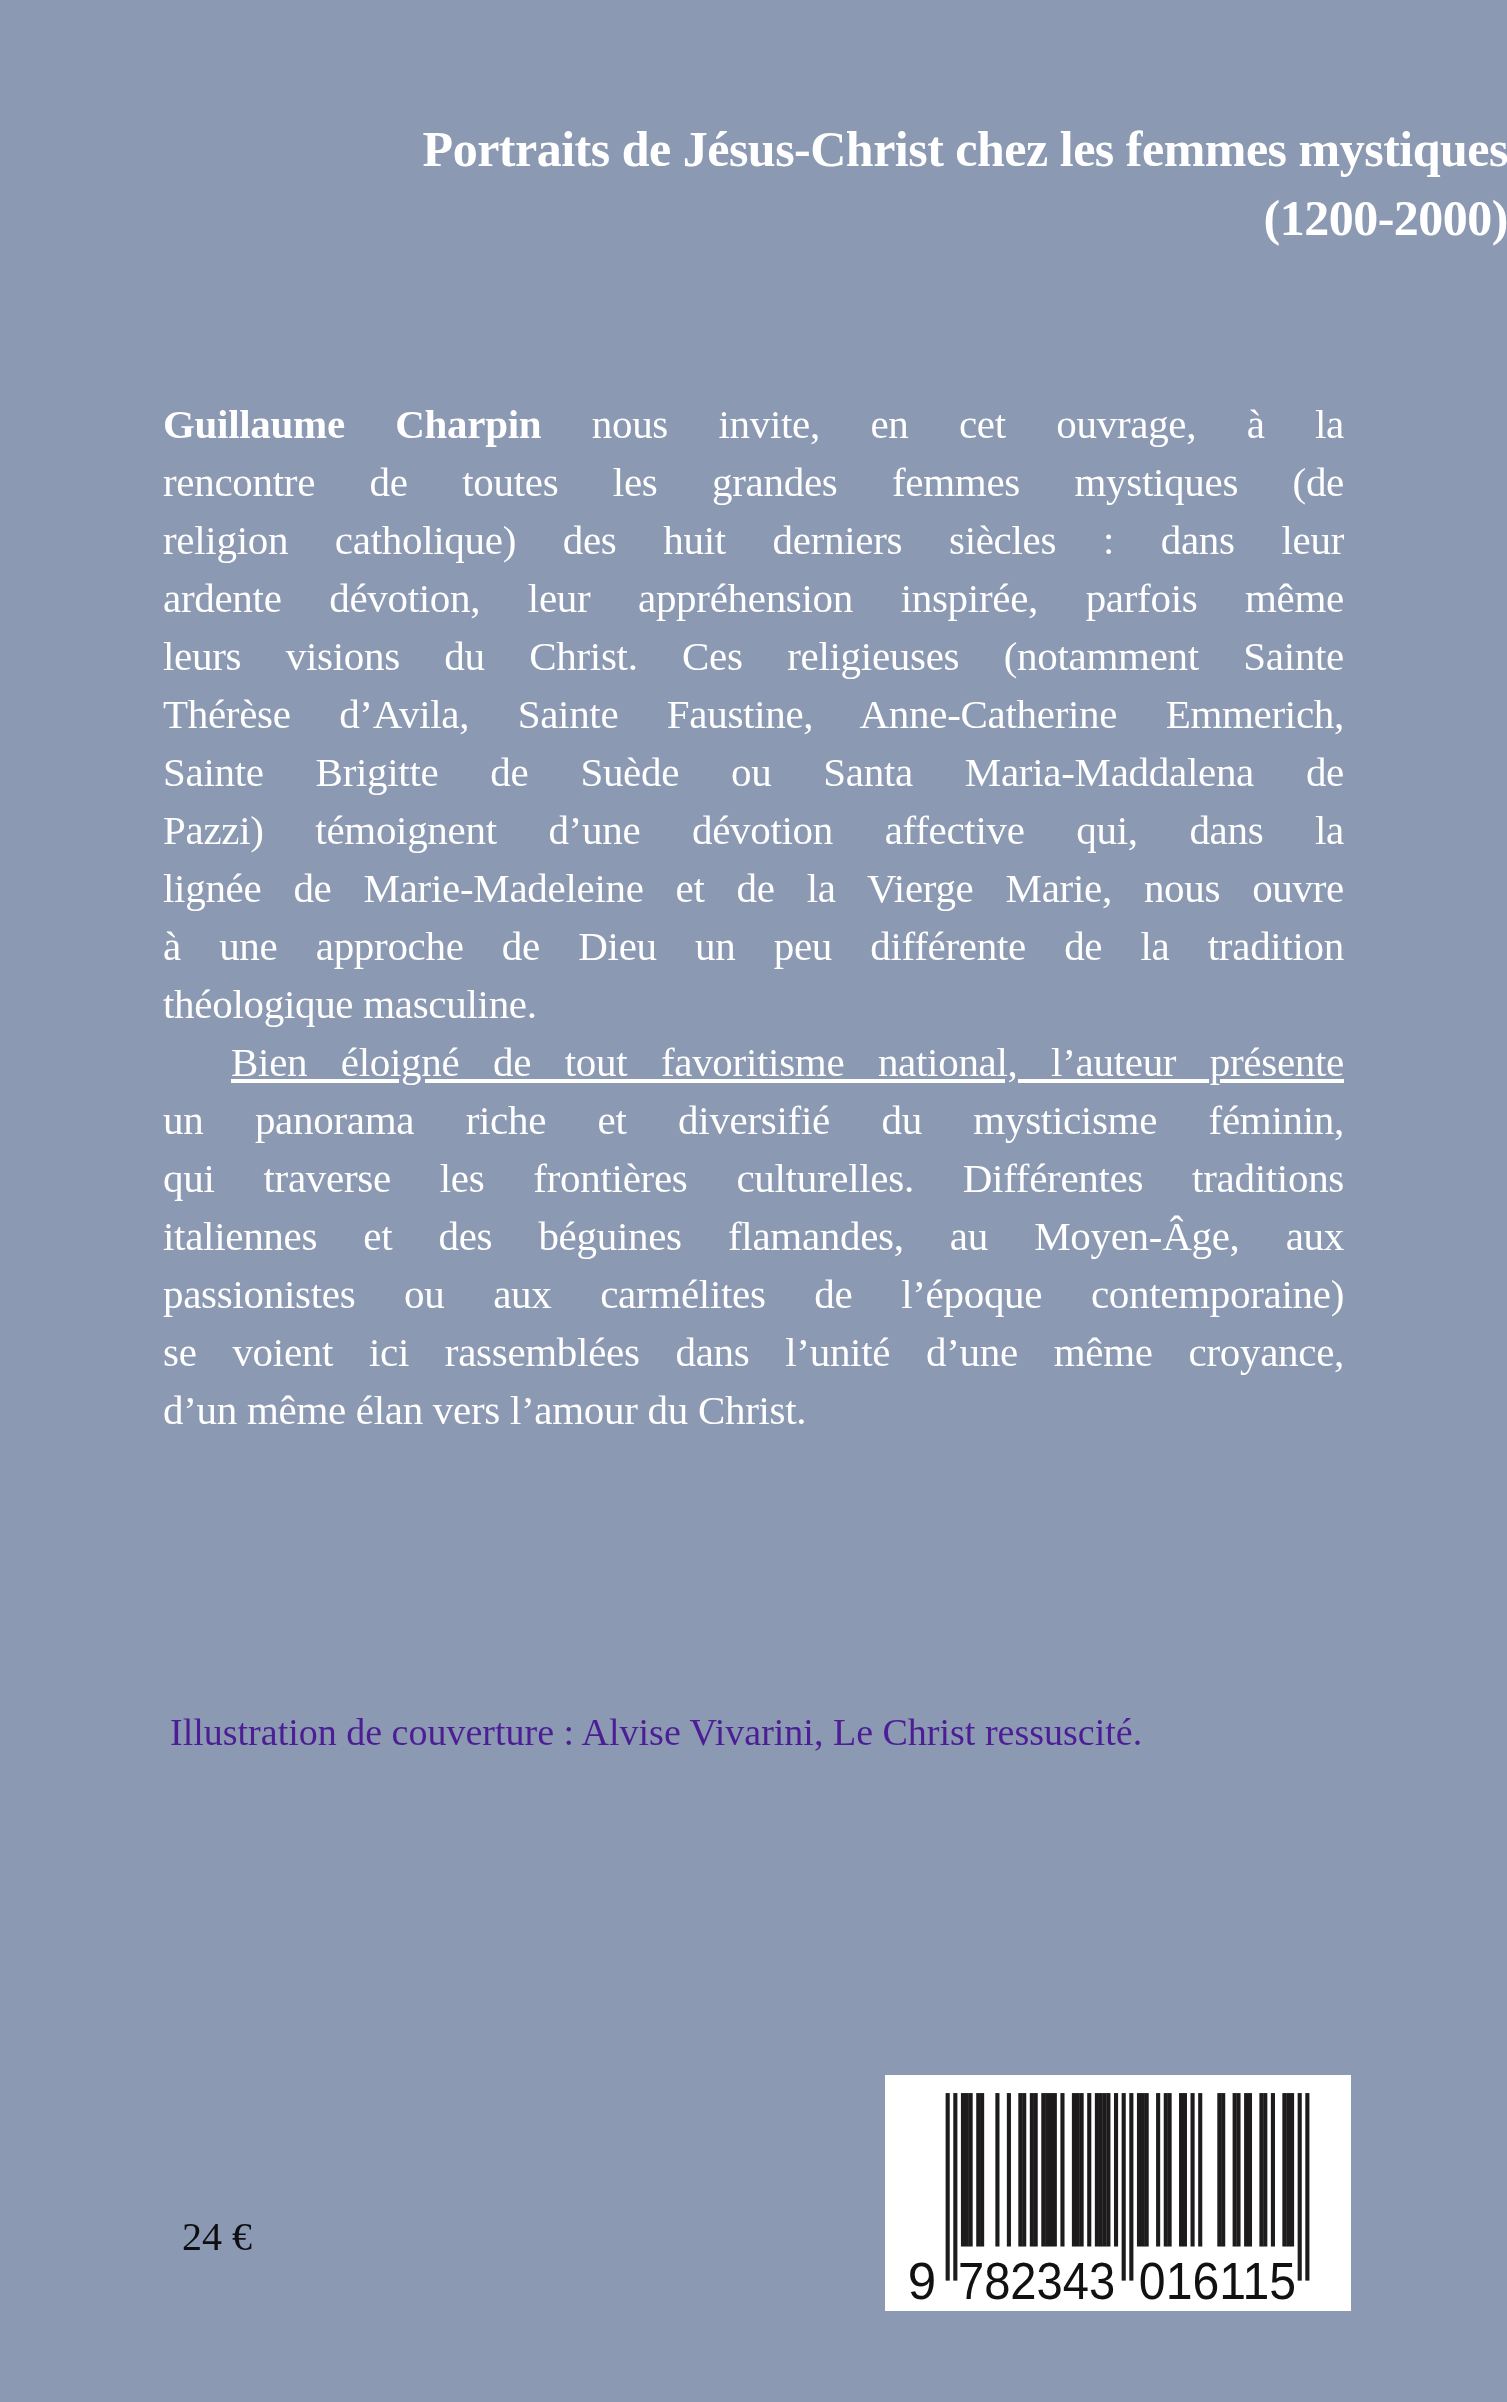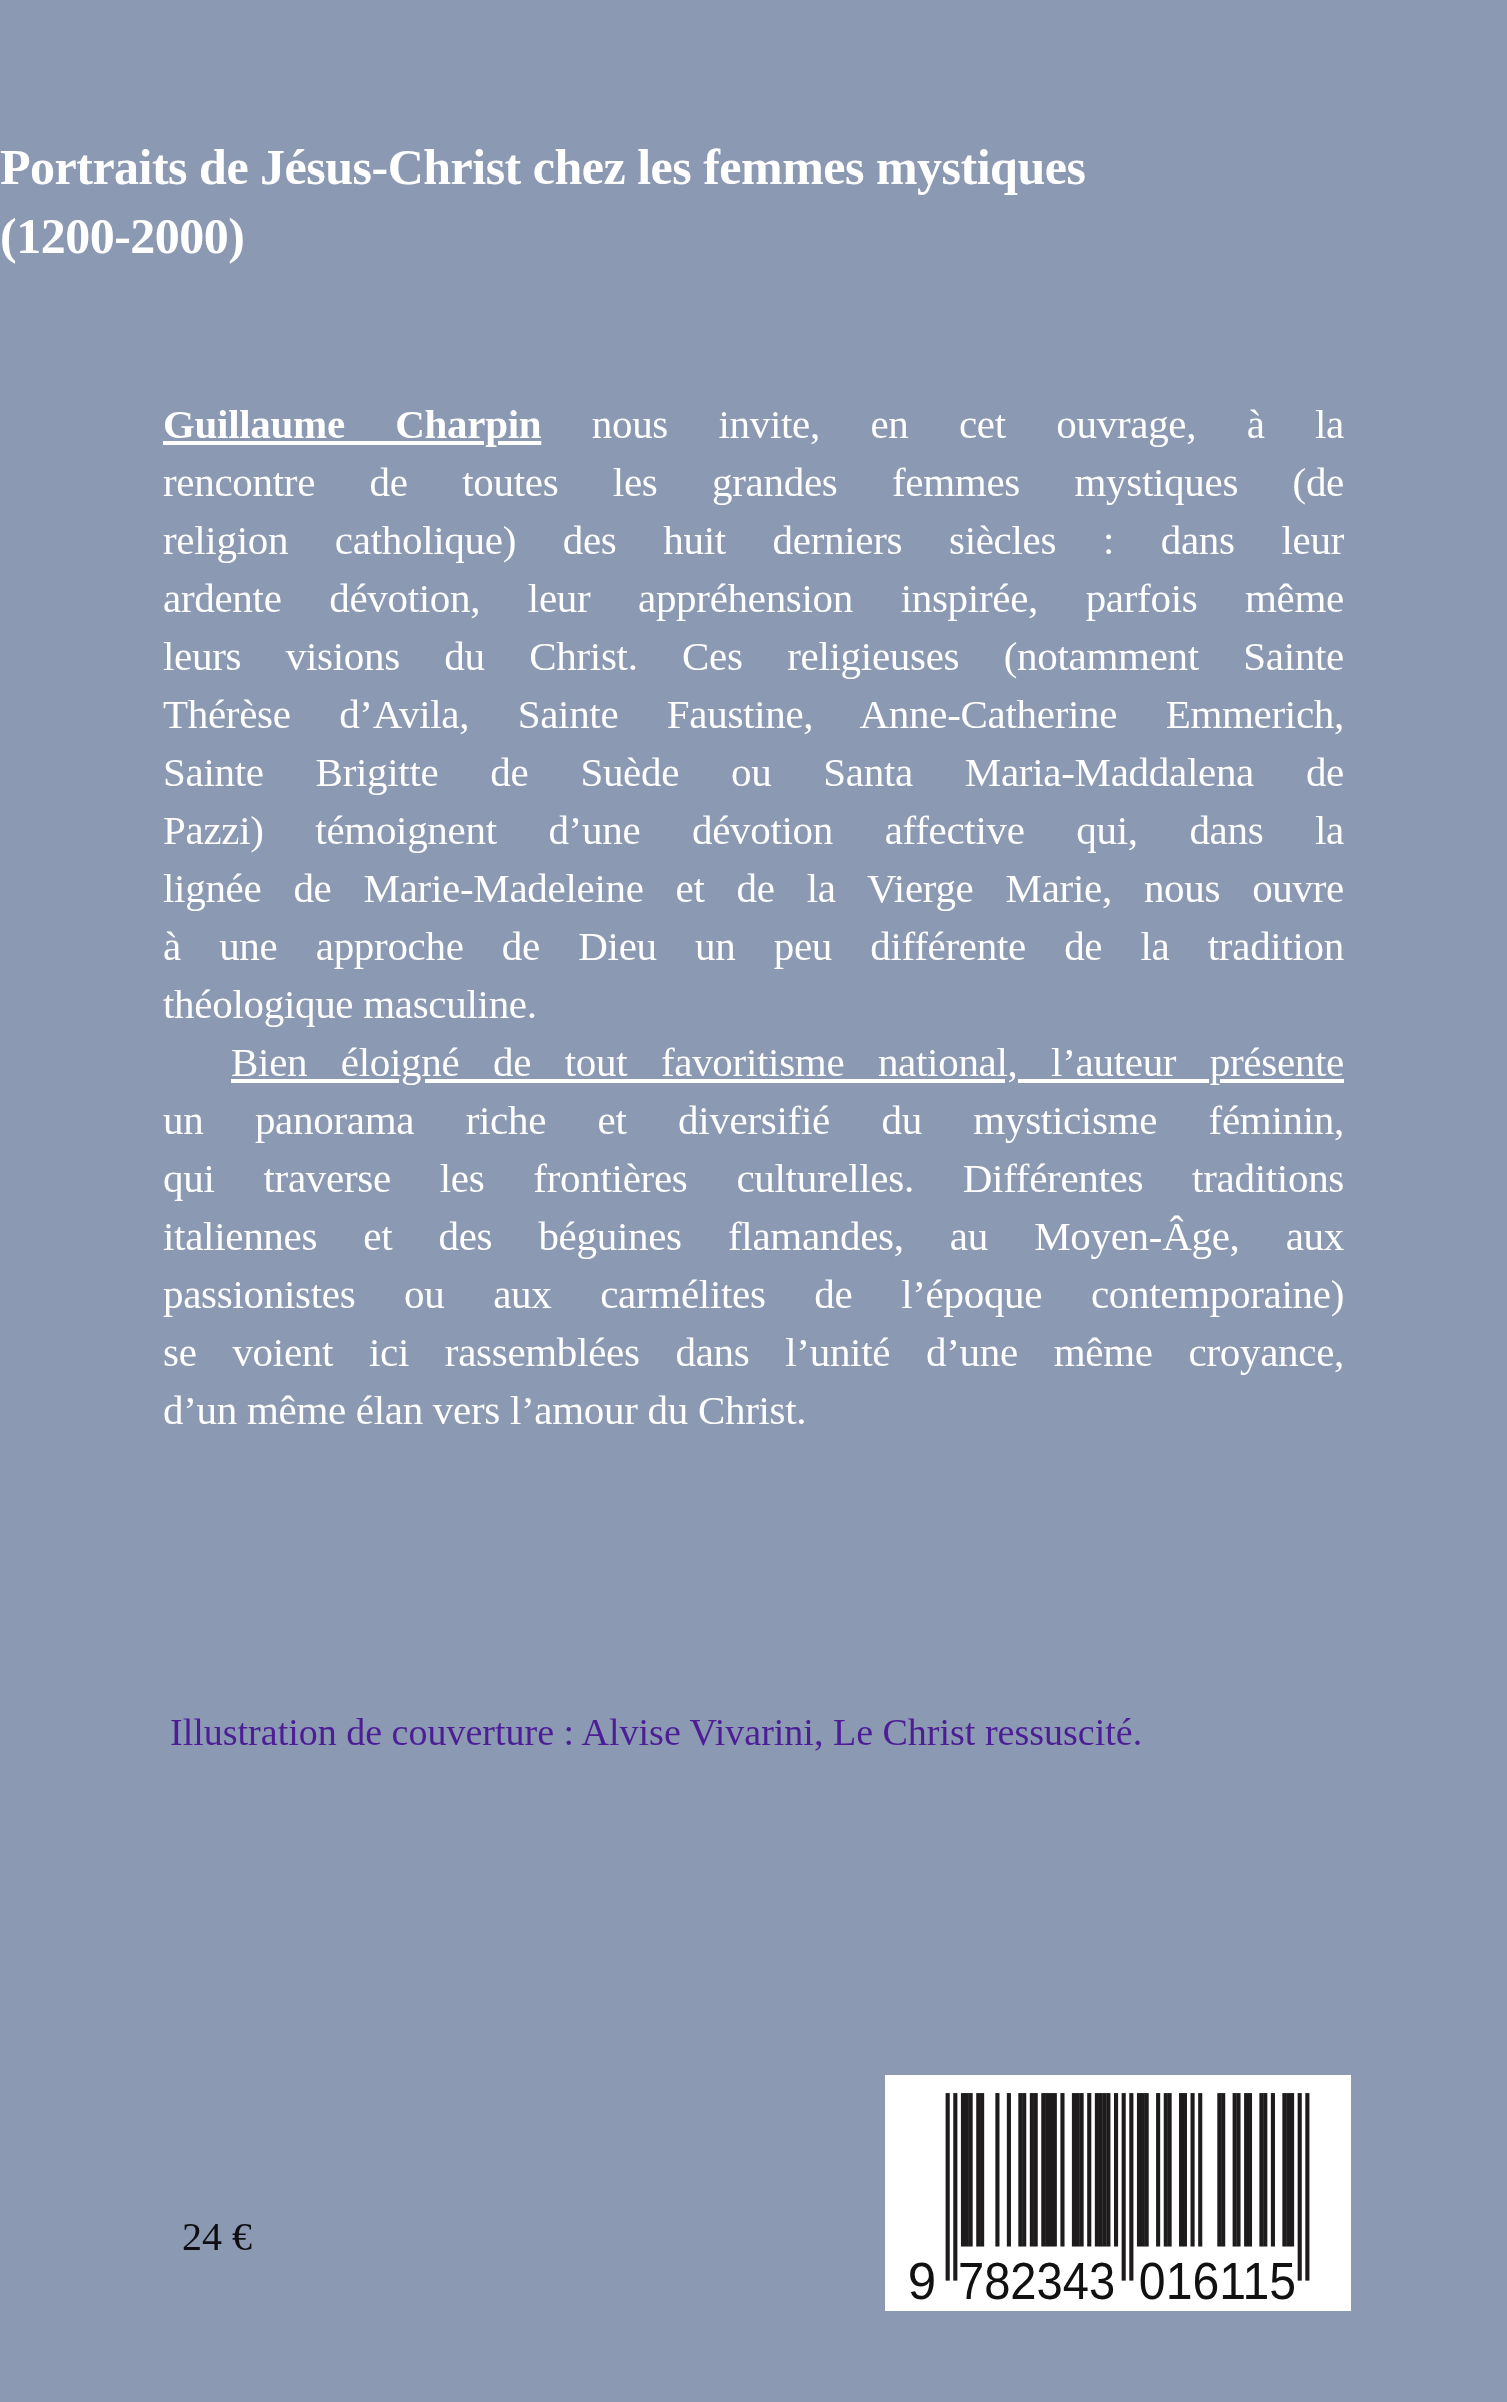--- a/index.html
+++ b/index.html
@@ -8,27 +8,26 @@
     font-family: "Liberation Serif", serif;
   }
   .cover {
     position: relative;
     width: 1508px; height: 2403px;
     background: #8C99B3;
   }
   .title {
     position: absolute;
     top: 115px; left: 0; width: 100%;
-    text-align: left;
+    text-align: right;
     font-weight: 700;
     font-size: 50px;
     line-height: 69px;
     color: #FFFFFF;
     letter-spacing: -0.5px;
-    margin-top: 18px;
   }
   .synopsis {
     position: absolute;
     top: 395px; left: 163px; width: 1181px;
     color: #FFFFFF;
     font-size: 41px;
     line-height: 58px;
     letter-spacing: -0.3px;
   }
   .synopsis .line {
@@ -37,21 +36,21 @@
     text-align: justify;
     text-align-last: justify;
   }
   .synopsis .line.para-end {
     text-align-last: left;
   }
   .synopsis .line.indent {
     text-indent: 68px;
     text-decoration: underline;
   }
-  .synopsis .bold { font-weight: 700; text-decoration: underline; }
+  .synopsis .bold { font-weight: 700; }
   .credit {
     position: absolute;
     left: 170px; top: 1710px;
     color: #4c1d95;
     font-size: 38px;
     white-space: nowrap;
   }
   .isbn {
     position: absolute;
     left: 182px; top: 2153px;

